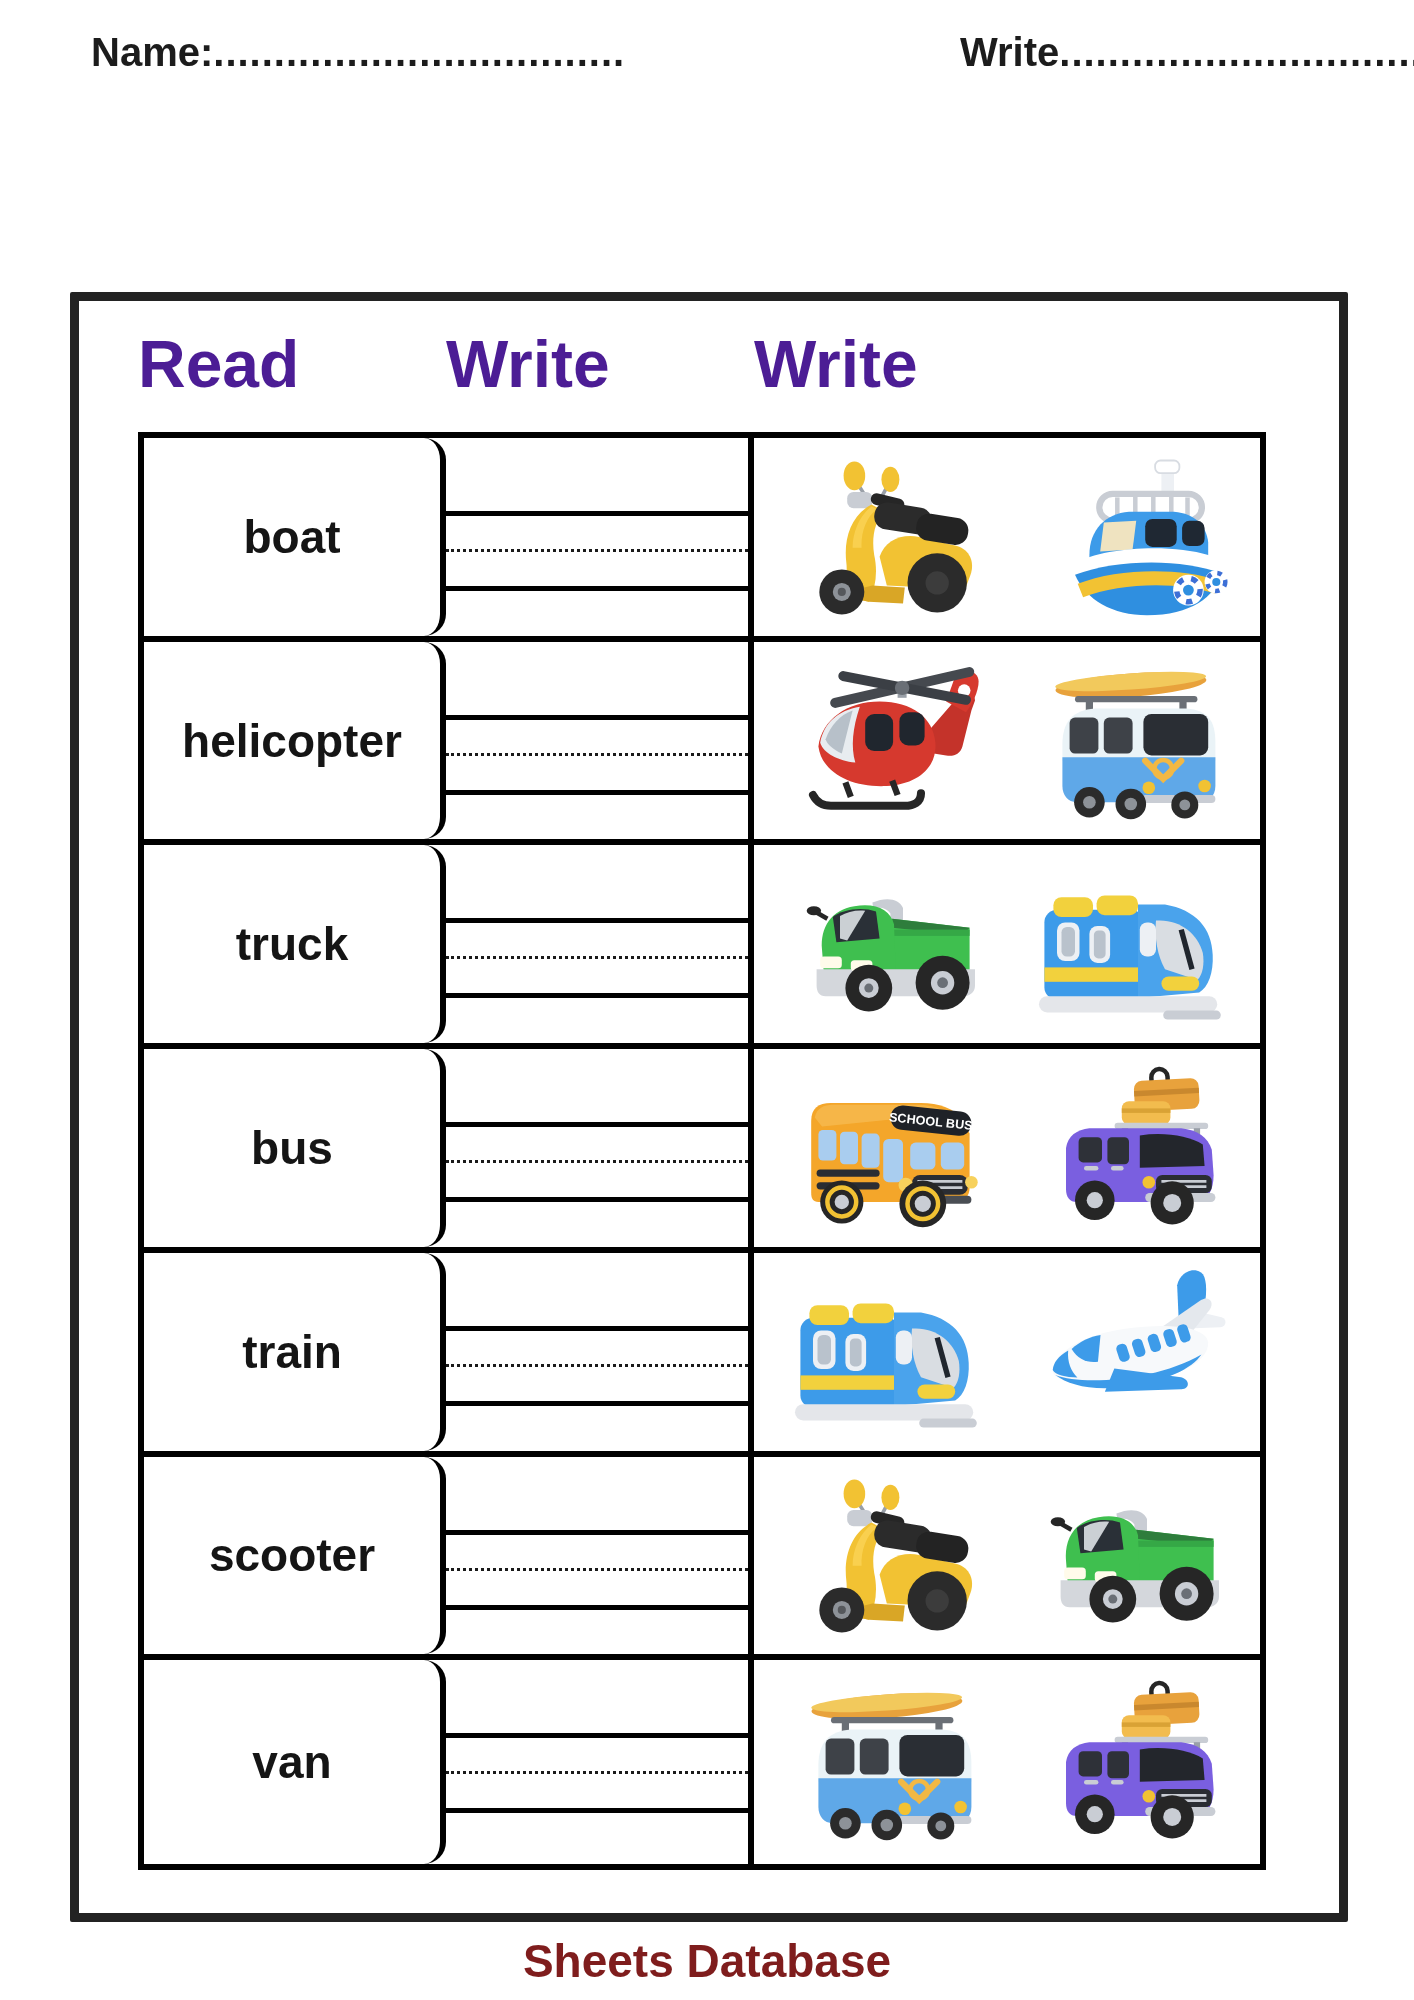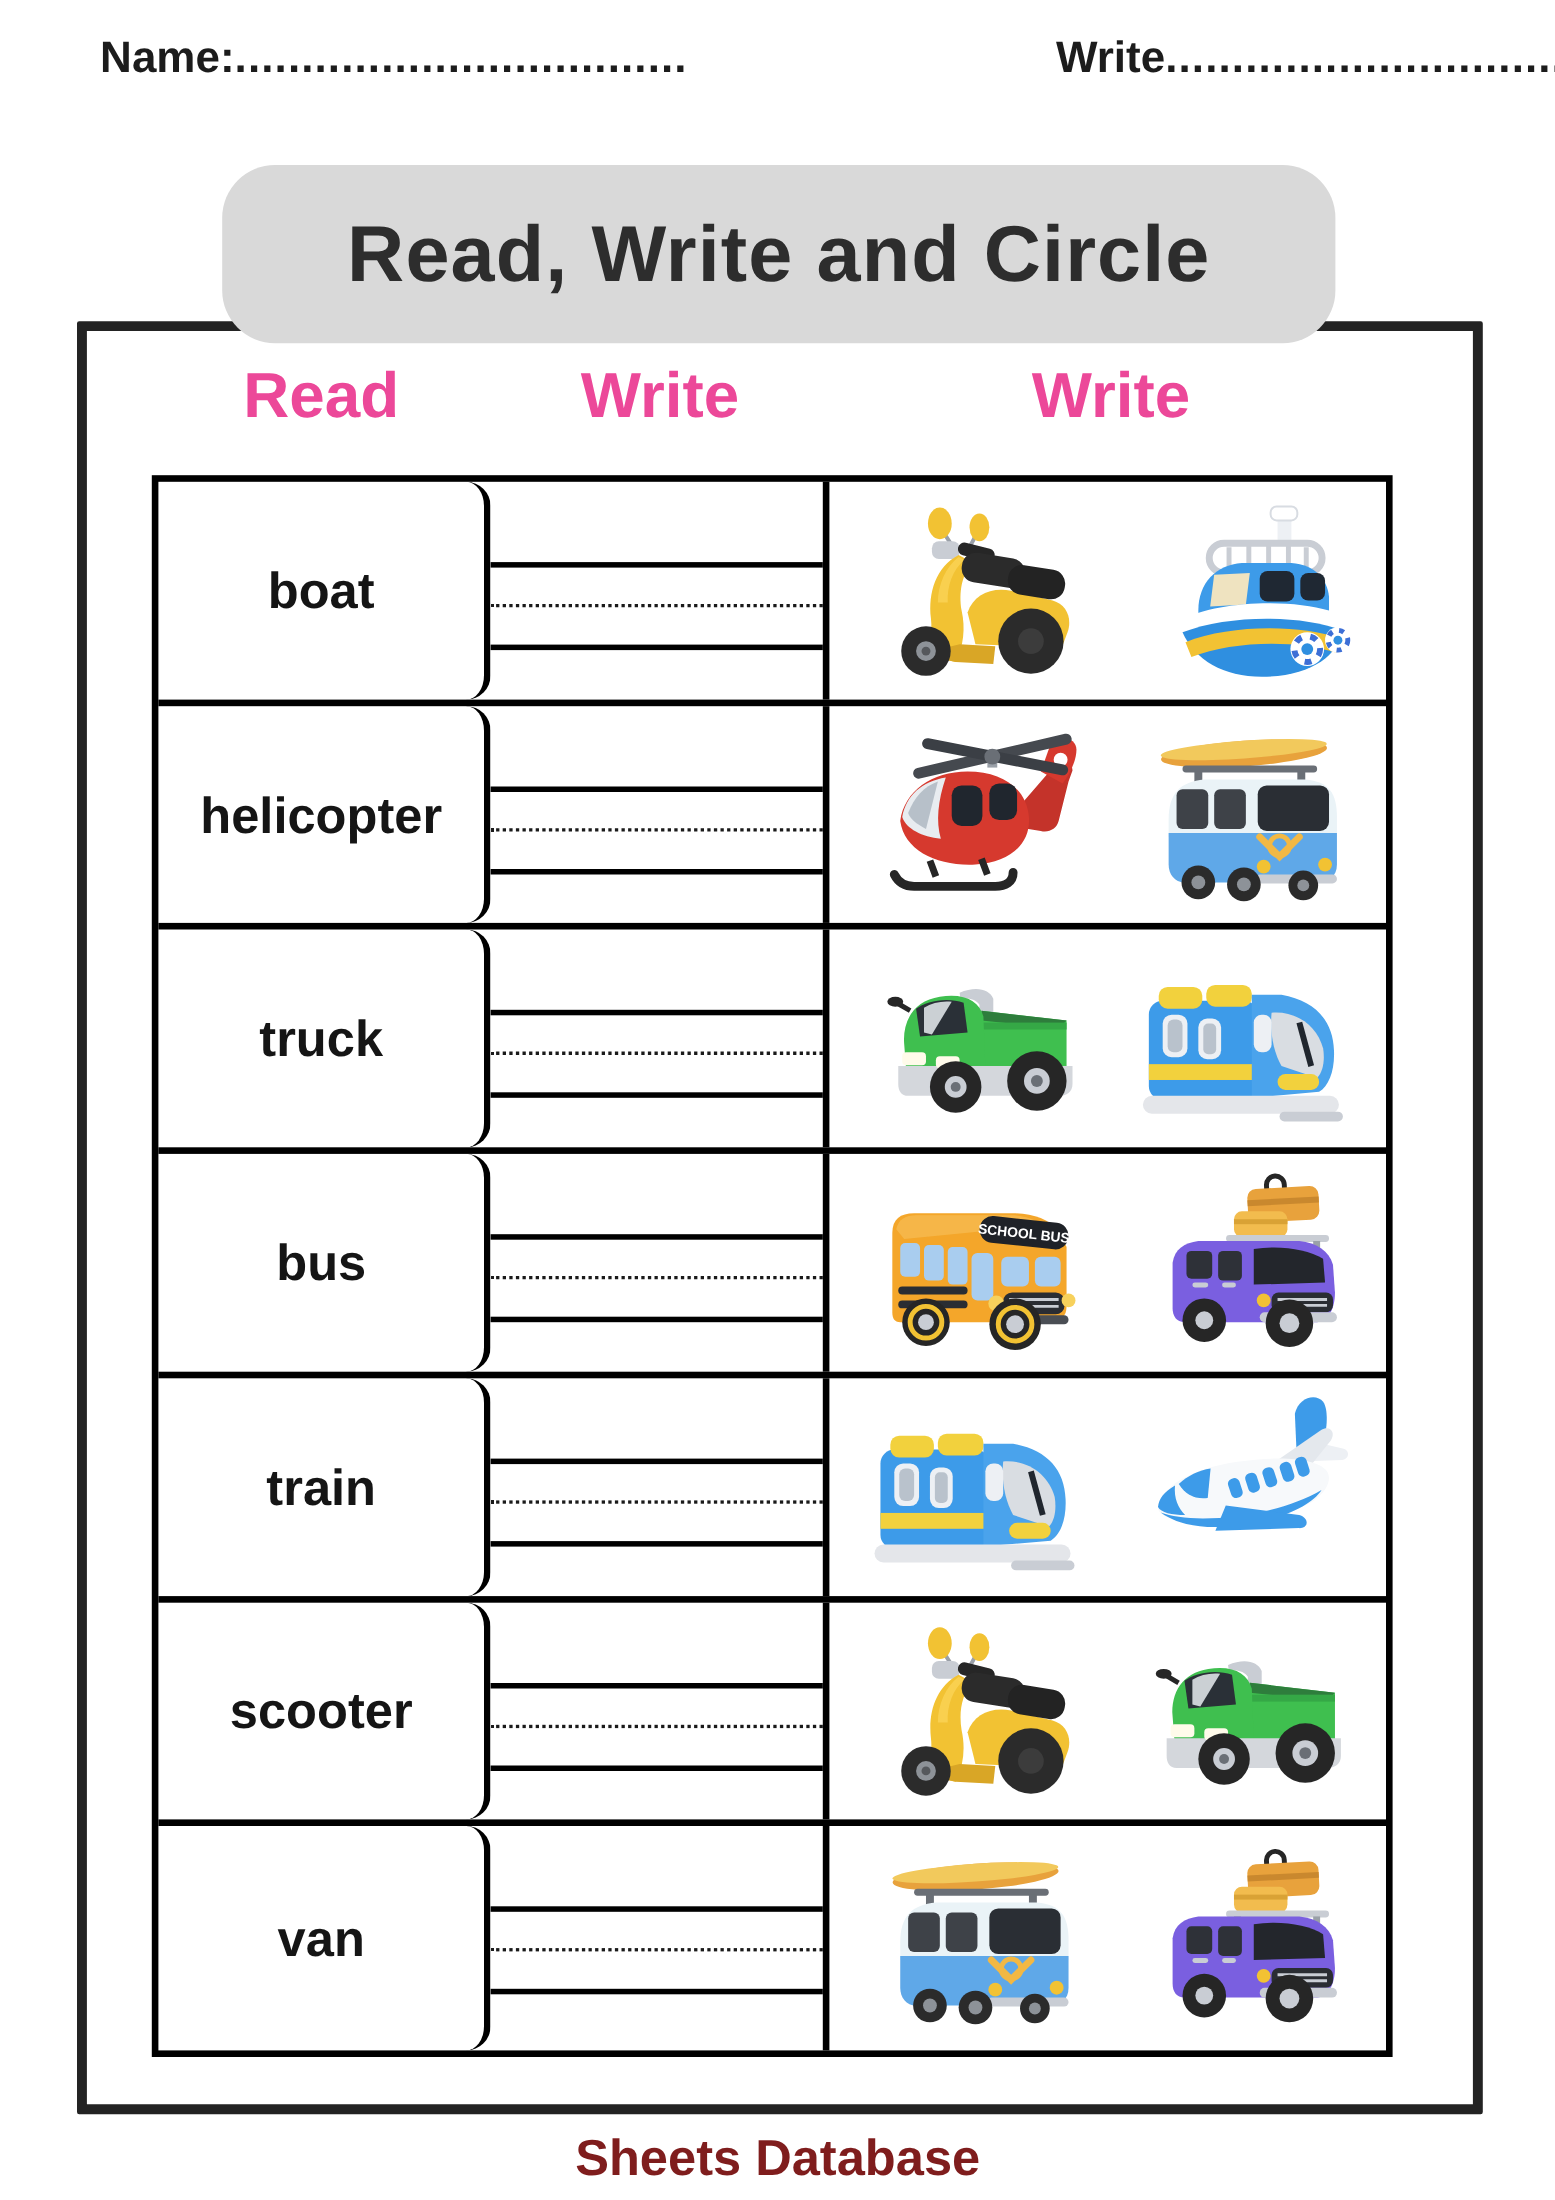--- a/index.html
+++ b/index.html
@@ -17,21 +17,21 @@
               display:flex;align-items:center;justify-content:center;}
   .title-pill span{font-size:72px;font-weight:700;color:#2d2d2d;letter-spacing:1px;}
 
   
   .outer-box{position:absolute;left:70px;top:292px;width:1278px;height:1630px;
              border:9px solid #232323;border-radius:2px;box-sizing:border-box;z-index:1;background:#fff;}
 
   
   .header-row{position:absolute;left:138px;top:326px;width:1128px;z-index:2;
               display:grid;grid-template-columns:308px 308px 1fr;}
-  .hdr{text-align:center;font-size:58px;font-weight:700;color:#ec4899;}
+  .hdr{font-size:66px;font-weight:700;color:#4c1d95;}
 
   
   .table{position:absolute;left:138px;top:432px;width:1128px;height:1438px;
          border:6px solid #000;box-sizing:border-box;background:#fff;z-index:2;
          display:grid;grid-template-rows:repeat(7,1fr);}
   .row{display:grid;grid-template-columns:302px 308px 1fr;border-bottom:6px solid #000;min-height:0;}
   .row:last-child{border-bottom:none;}
   .cell{min-height:0;box-sizing:border-box;}
   .read-cell{border-right:6px solid #000;display:flex;align-items:center;justify-content:center;border-radius:22px;}
   .word{font-size:46px;font-weight:600;color:#151515;}
@@ -53,23 +53,20 @@
 <div class="sheet">
 
   <div class="name-line">
     <span>Name:</span><span class="dots">..................................</span>
   </div>
 
   <div class="date-line">
     <span>Write</span><span class="dots">.................................</span>
   </div>
 
-  <div class="title-pill" style="background: rgb(217, 217, 217);">
-    <span>Read, Write and Circle</span>
-  </div>
 
   <div class="outer-box"></div>
 
   <div class="header-row">
     <div class="hdr">Read</div>
     <div class="hdr">Write</div>
     <div class="hdr">Write</div>
   </div>
 
   <div class="table" id="rows">

